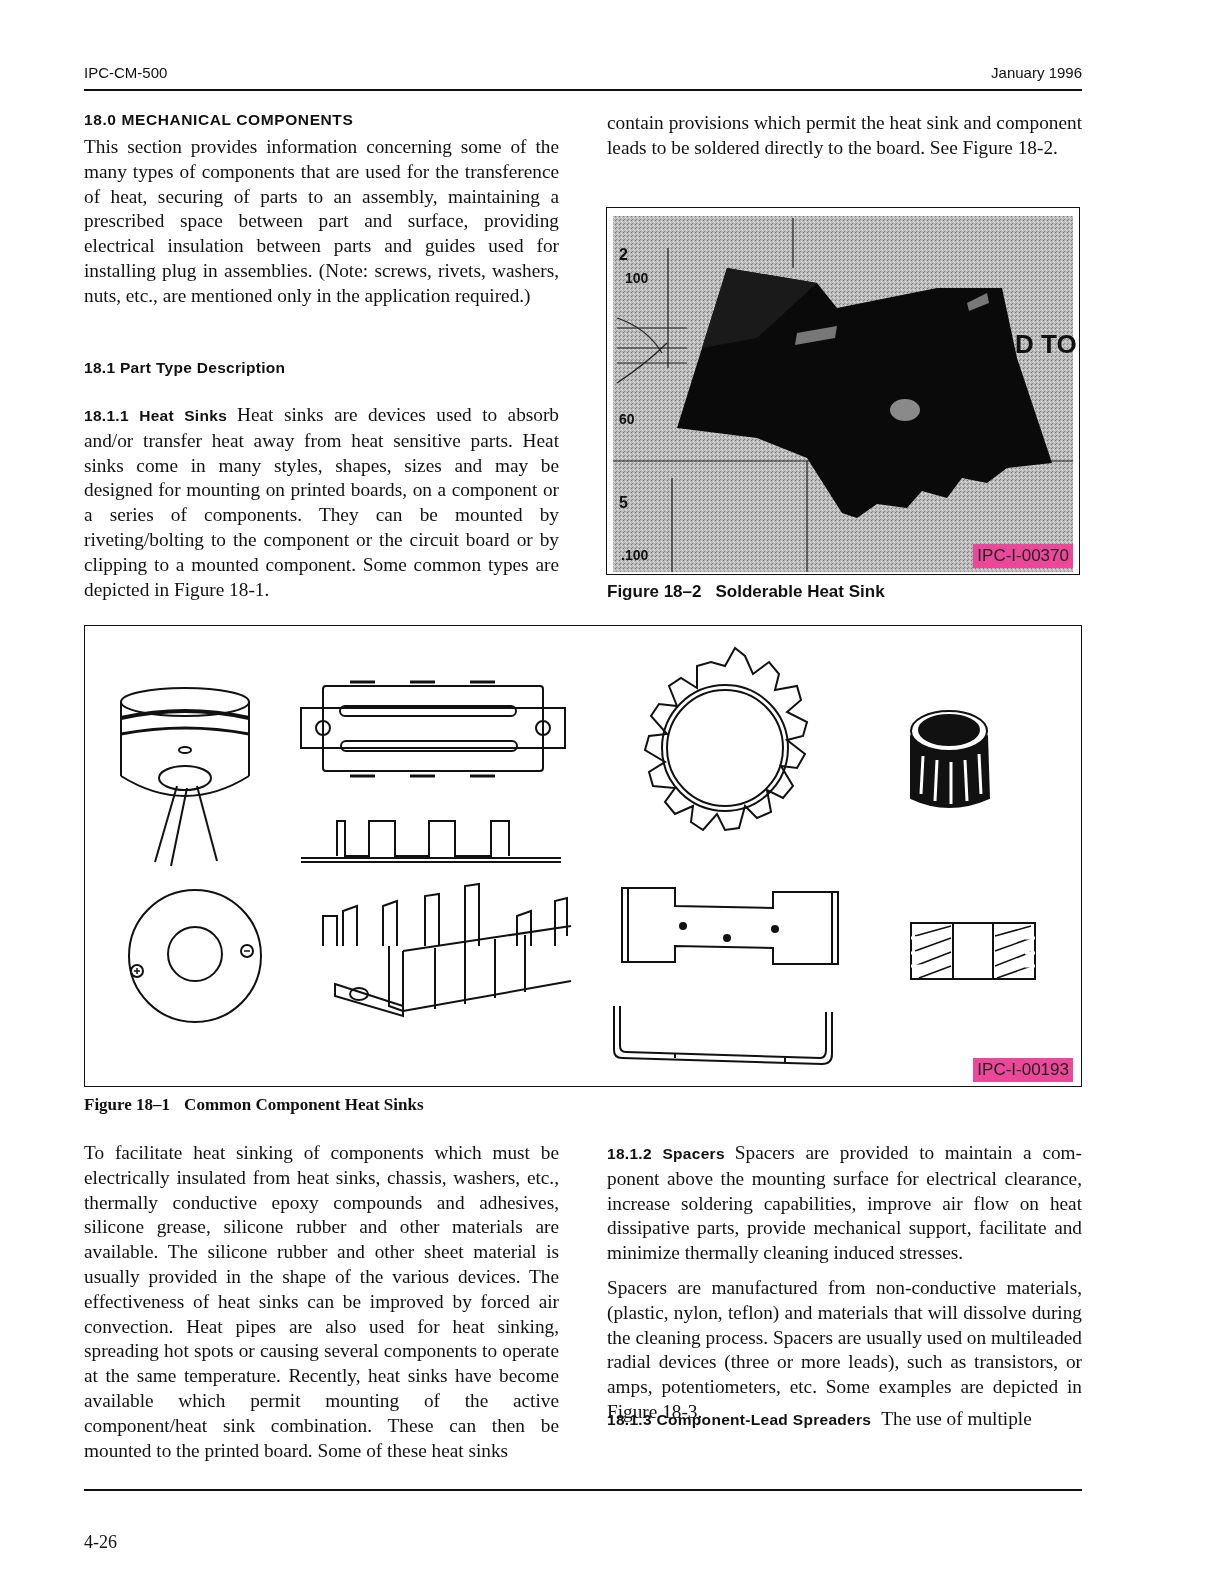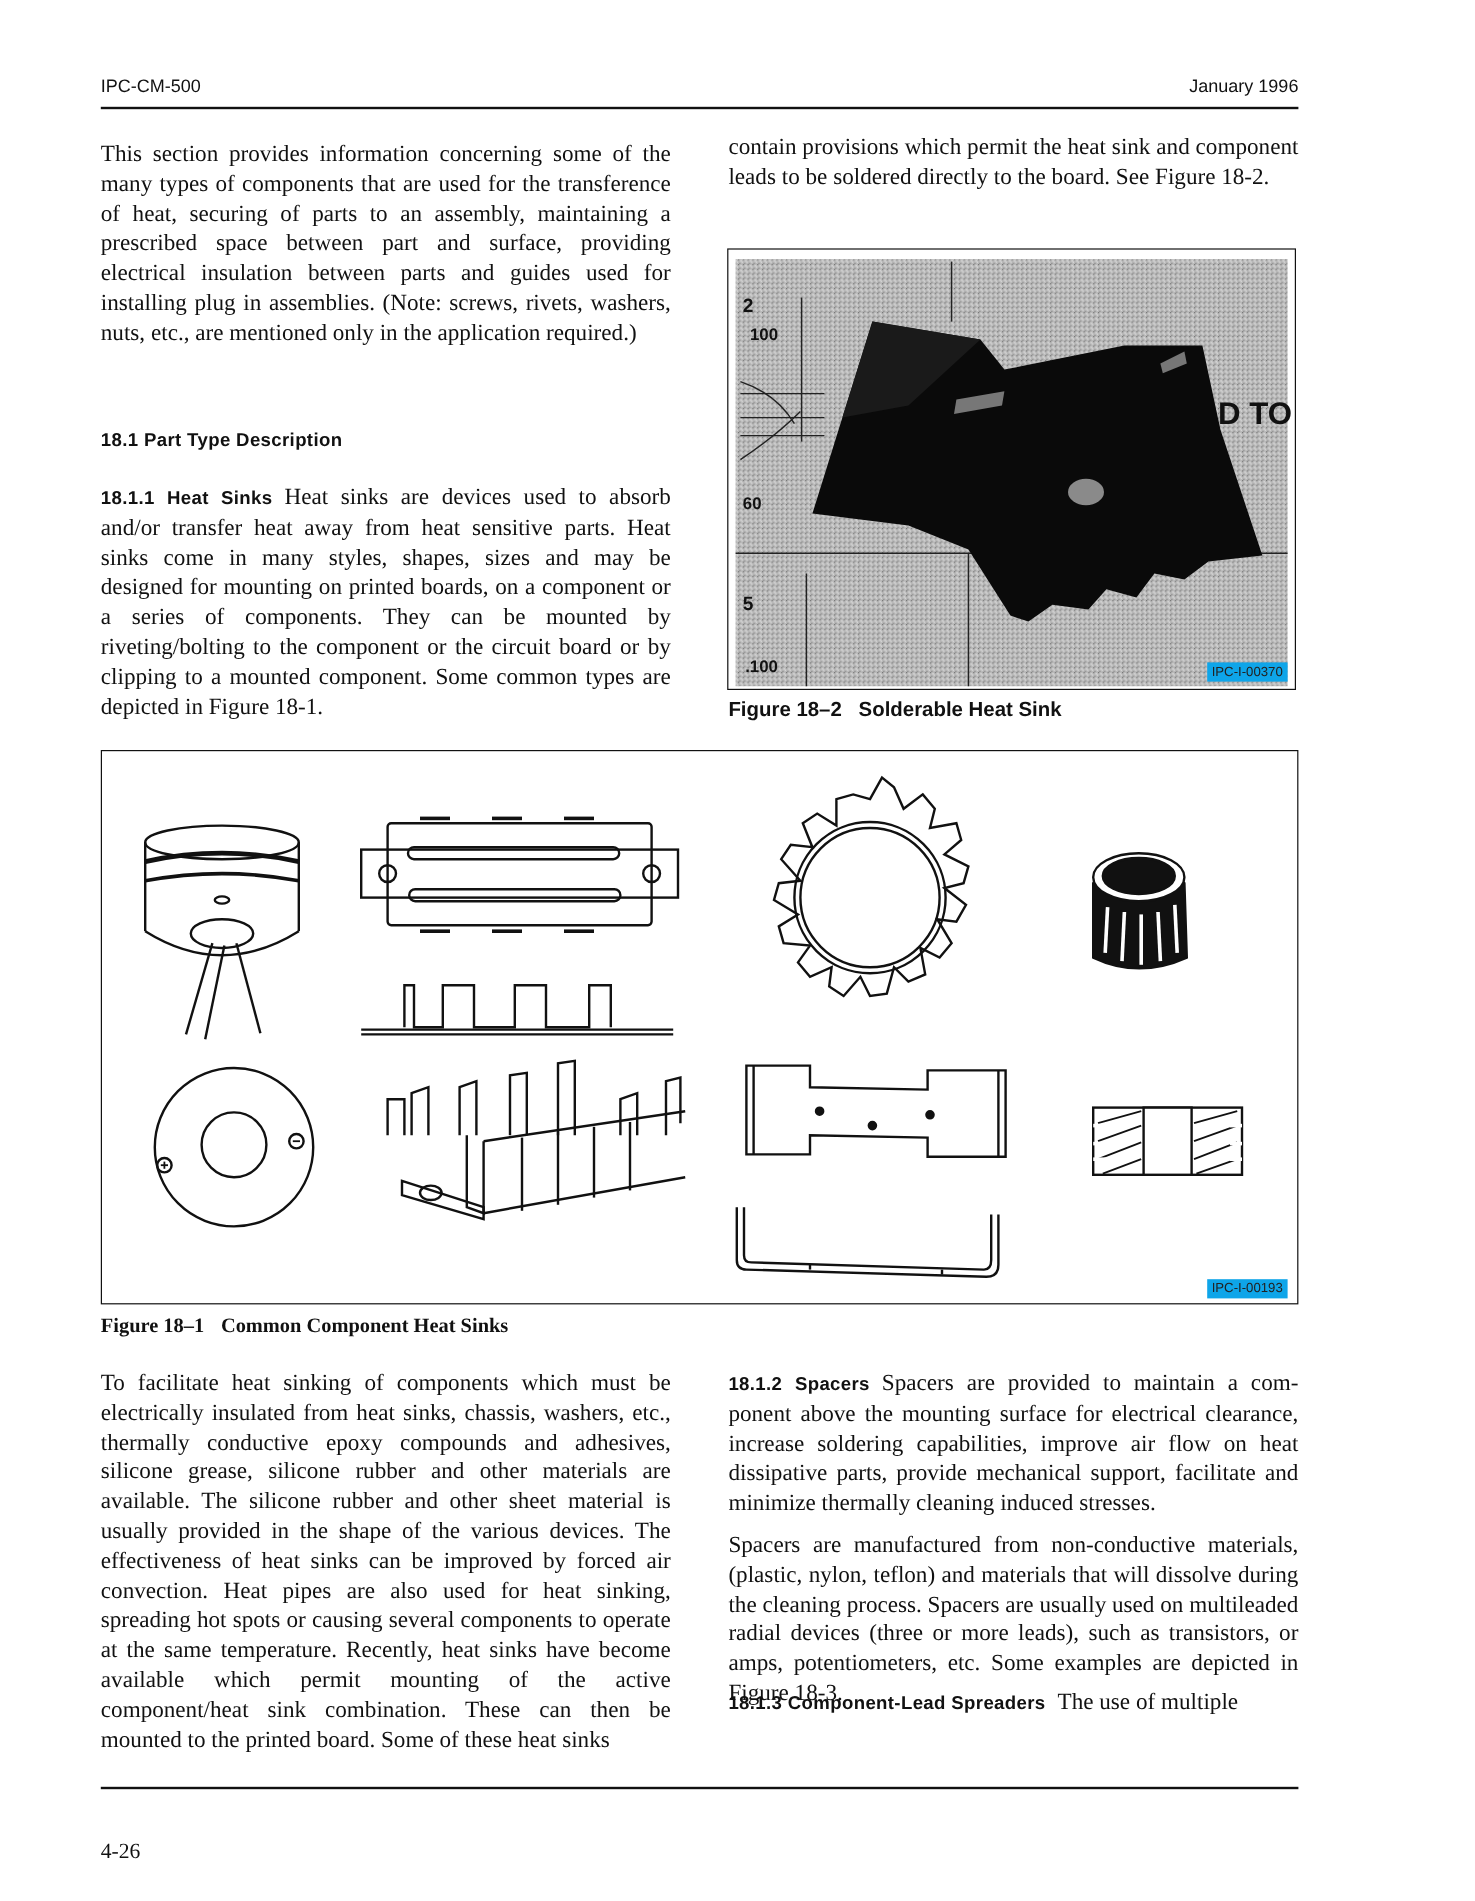--- a/index.html
+++ b/index.html
@@ -12,31 +12,32 @@
   .col { position: absolute; width: 475px; }
   .col-left { left: 84px; }
   .col-right { left: 607px; }
   .body-text { font-family: "Liberation Serif", serif; font-size: 19.3px; line-height: 24.8px; text-align: justify; margin: 0; hyphens: manual; }
   .h1 { font-family: "Liberation Sans", sans-serif; font-weight: bold; font-size: 15.5px; letter-spacing: 0.6px; margin: 0; }
   .h2 { font-family: "Liberation Sans", sans-serif; font-weight: bold; font-size: 15.5px; letter-spacing: 0.3px; margin: 0; }
   .run-head { font-family: "Liberation Sans", sans-serif; font-weight: bold; font-size: 15.5px; letter-spacing: 0.3px; margin-right: 10px; }
   .caption { font-family: "Liberation Sans", sans-serif; font-weight: bold; font-size: 17px; }
   .caption .num { margin-right: 14px; }
   .figbox { position: absolute; border: 1.5px solid #111; background: #fff; }
-  .fig-id { position: absolute; font-family: "Liberation Sans", sans-serif; font-size: 11px; color: #222; background: #0ea5e9; padding: 2px 4px; }
+  .fig-id { position: absolute; font-family: "Liberation Sans", sans-serif; font-size: 17px; color: #222; background: #ec4899; padding: 2px 4px; }
   svg { display: block; }
 </style>
 </head>
 <body>
 
 <div class="abs sans running" style="left:84px;">IPC-CM-500</div>
 <div class="abs sans running" style="right:147px;">January 1996</div>
 <div class="rule" style="top:89px;"></div>
 
 <div class="col col-left" style="top:111px;">
+  <h1 class="h1">18.0 MECHANICAL COMPONENTS</h1>
   <p class="body-text" style="margin-top:6px;">This section provides information concerning some of the many types of components that are used for the transfer­ence of heat, securing of parts to an assembly, maintaining a prescribed space between part and surface, providing electrical insulation between parts and guides used for installing plug in assemblies. (Note: screws, rivets, wash­ers, nuts, etc., are mentioned only in the application required.)</p>
 </div>
 
 <div class="col col-left" style="top:359px;">
   <h2 class="h2">18.1 Part Type Description</h2>
 </div>
 
 <div class="col col-left" style="top:403px;">
   <p class="body-text"><span class="run-head">18.1.1 Heat Sinks</span><span>Heat sinks are devices used to absorb and/or transfer heat away from heat sensitive parts. Heat sinks come in many styles, shapes, sizes and may be designed for mounting on printed boards, on a component or a series of components. They can be mounted by riveting/bolting to the component or the circuit board or by clipping to a mounted component. Some common types are depicted in Figure 18-1.</span></p>
 </div>

